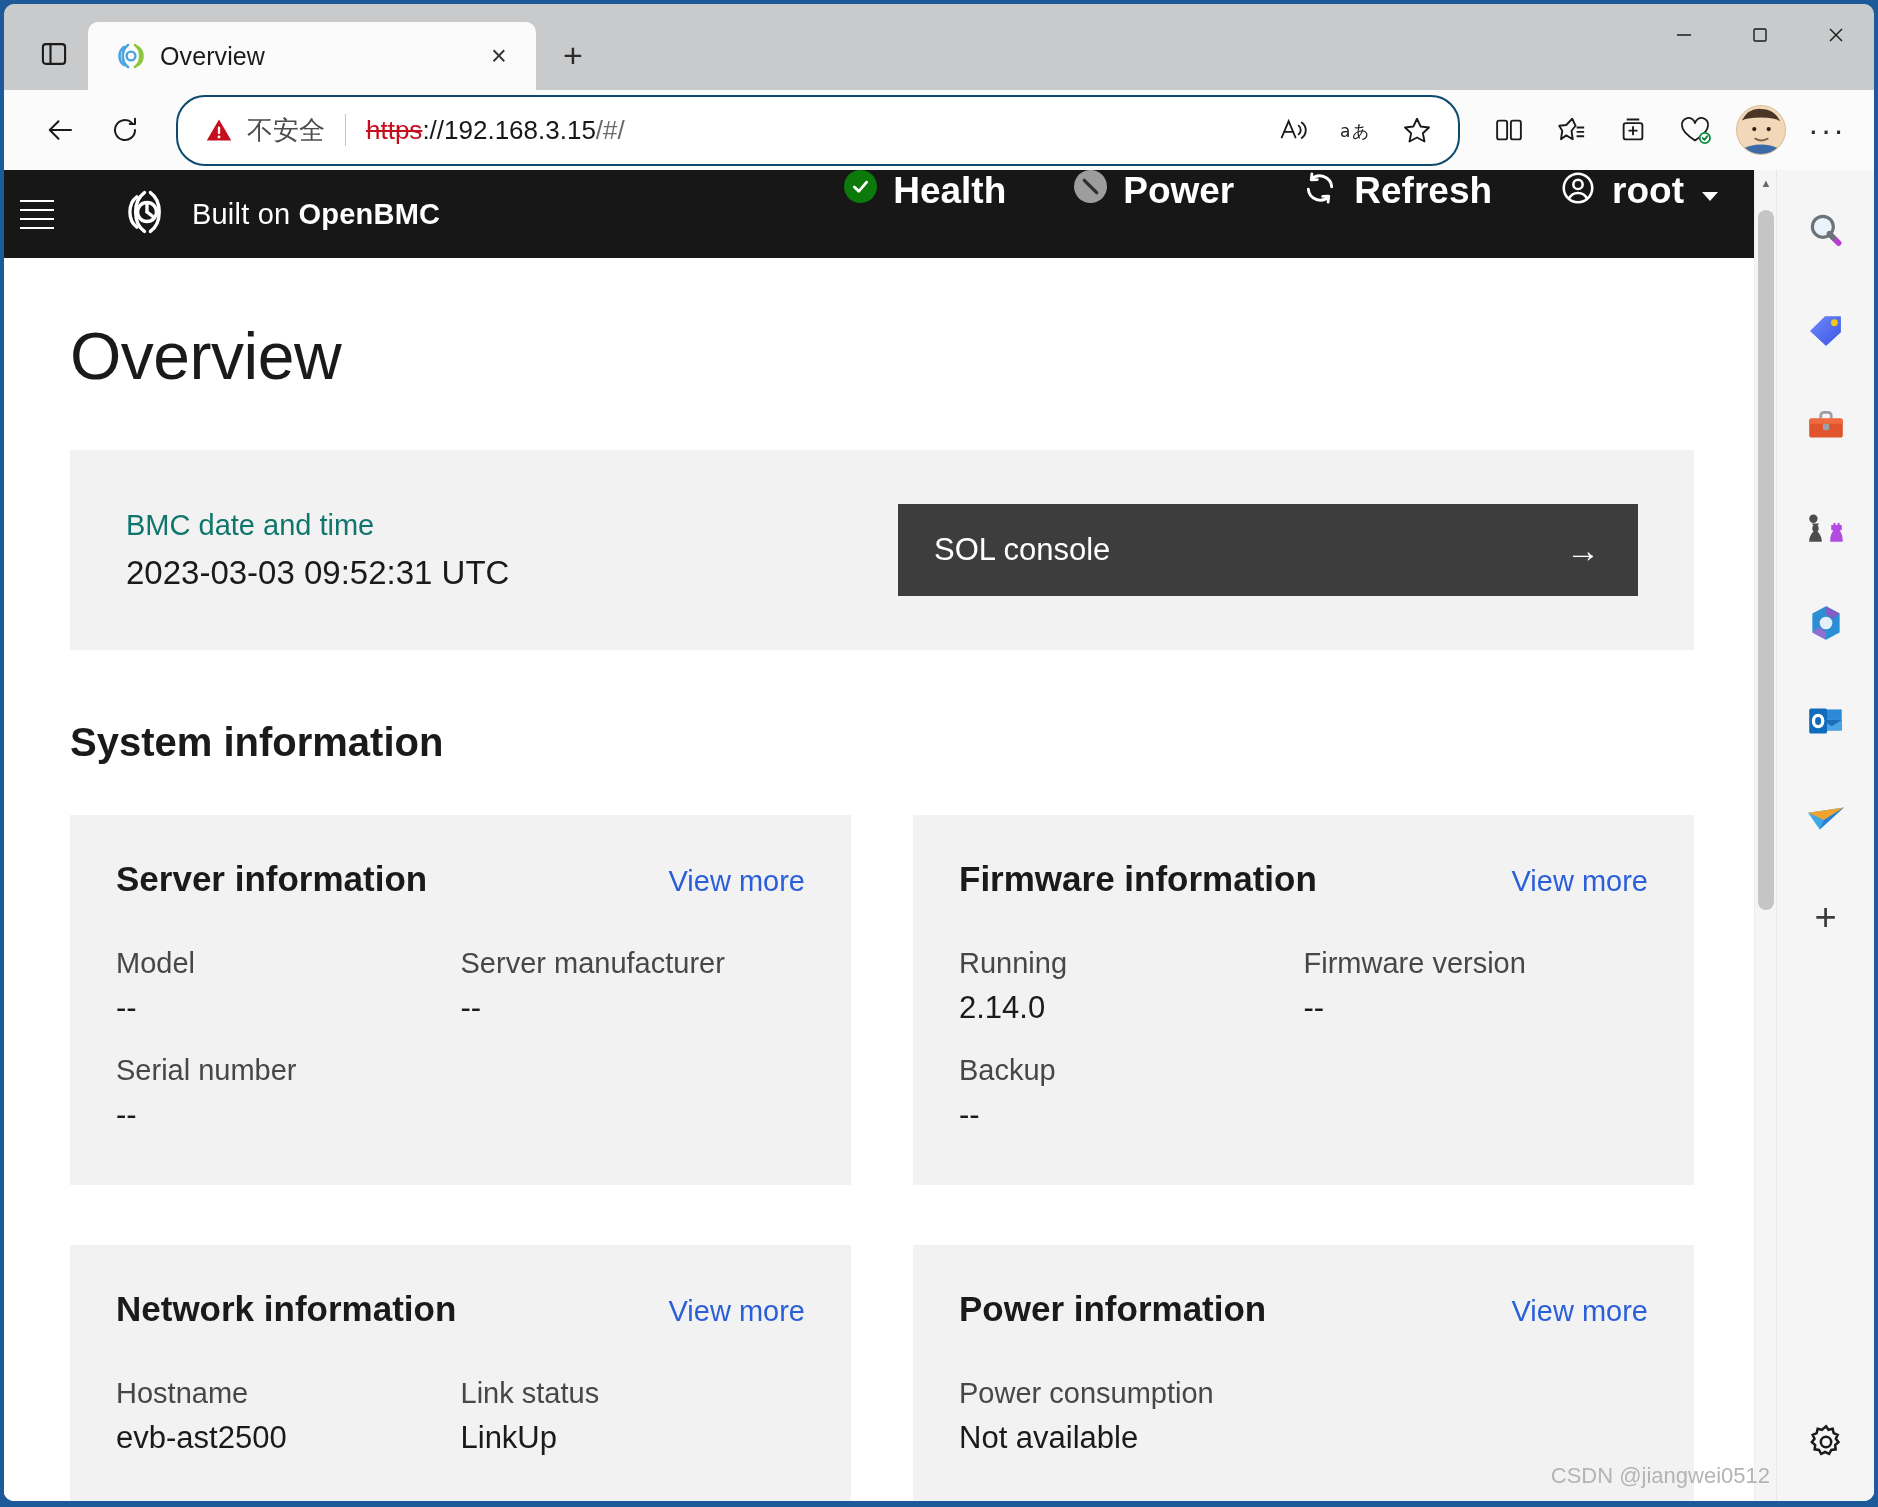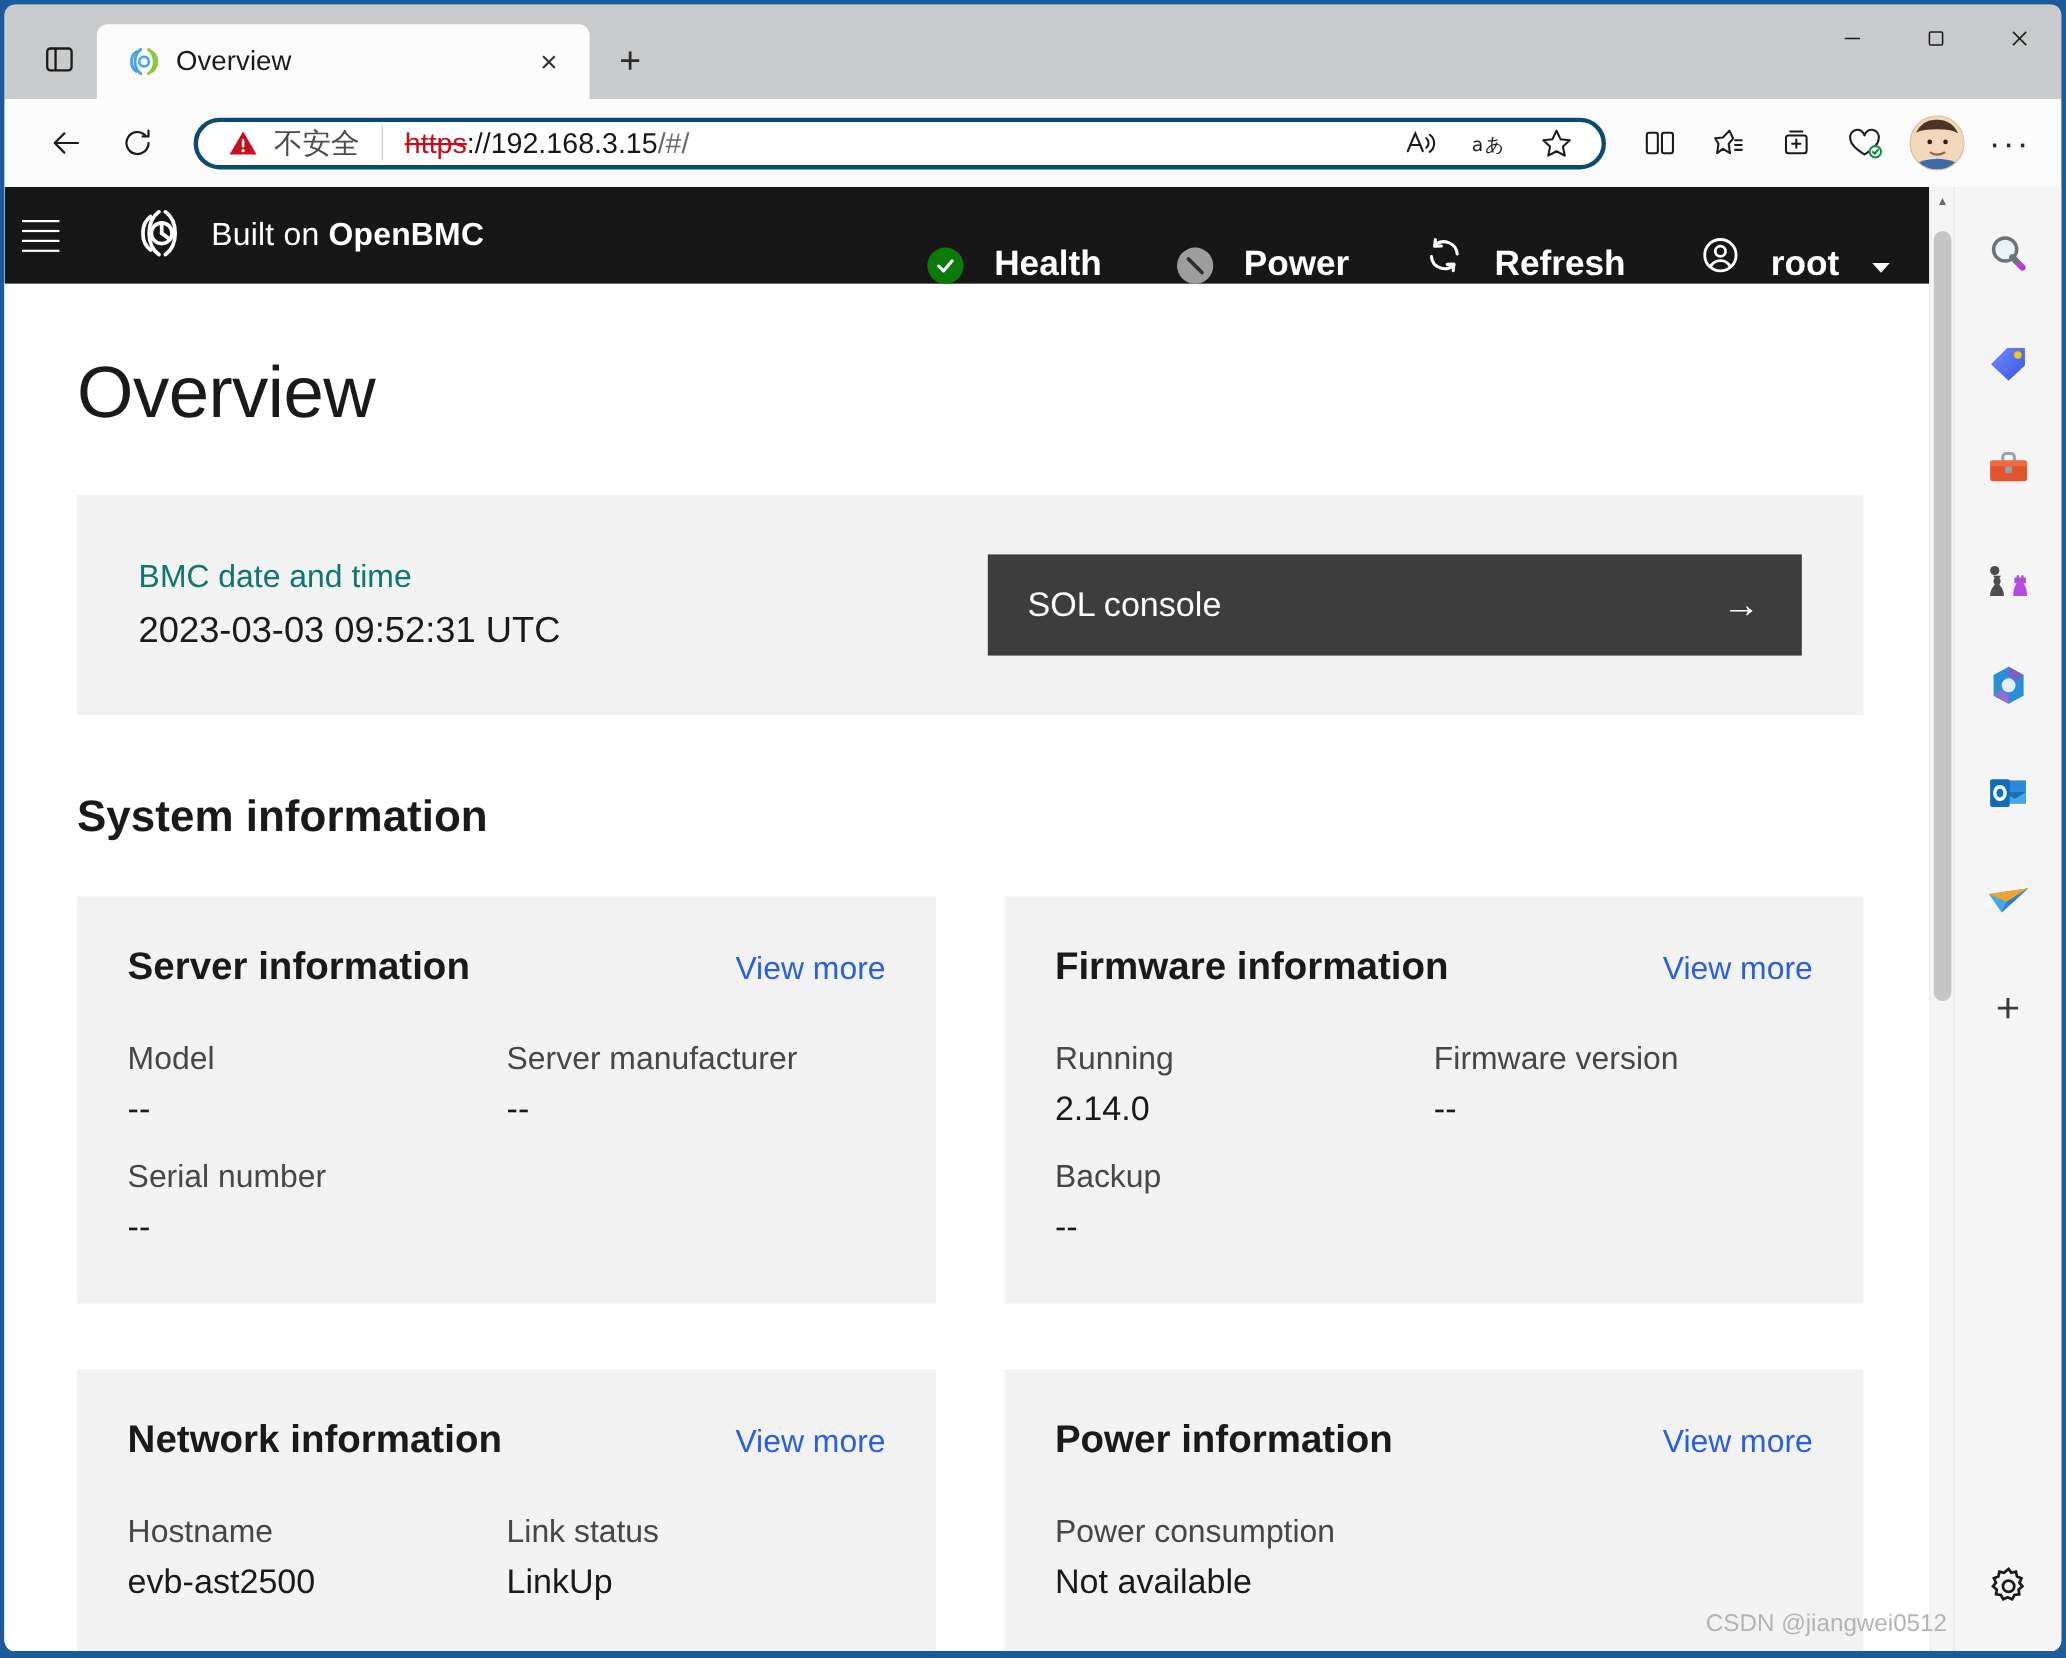--- a/index.html
+++ b/index.html
@@ -92,27 +92,27 @@
     gap: 6px;
   }
   .nav-icon-btn {
     width: 58px; height: 58px; flex: none;
     display: flex; align-items: center; justify-content: center;
     border-radius: 6px; cursor: pointer;
   }
 
   #address-field {
     flex: 1;
-    height: 47px;
+    height: 71px;
     background: #ffffff;
     border-radius: 29px;
     display: flex; align-items: center;
     margin: 0 10px 0 16px;
     padding: 0 12px 0 26px;
-    border: 4px solid #0c4a6e;
+    border: 2px solid #0c4a6e;
     cursor: text;
   }
   #security-warning {
     display: flex; align-items: center; gap: 13px;
     cursor: pointer;
   }
   #security-text {
     font-size: 26px; color: #4c4c4c;
   }
   #addr-divider {
@@ -176,24 +176,24 @@
   #bmc-brand { font-size: 29px; letter-spacing: .2px; }
   #bmc-brand .thin { font-weight: 300; }
   #bmc-brand .bold { font-weight: 700; }
 
   #bmc-header-actions {
     margin-left: auto;
     display: flex; align-items: center;
     height: 100%;
   }
   .hdr-item {
-    display: flex; align-items: flex-end; gap: 28px;
+    display: flex; align-items: flex-start; gap: 16px;
     padding: 0 34px;
     height: 100%;
-    font-size: 32px; font-weight: 700;
+    font-size: 37px; font-weight: 700;
     color: #fff; cursor: pointer;
     white-space: nowrap;
   }
   .status-dot {
     width: 33px; height: 33px; border-radius: 50%;
     display: flex; align-items: center; justify-content: center;
     flex: none;
   }
   .status-dot.ok { background: #0b7a0b; }
   .status-dot.off { background: #9d9d9d; }

